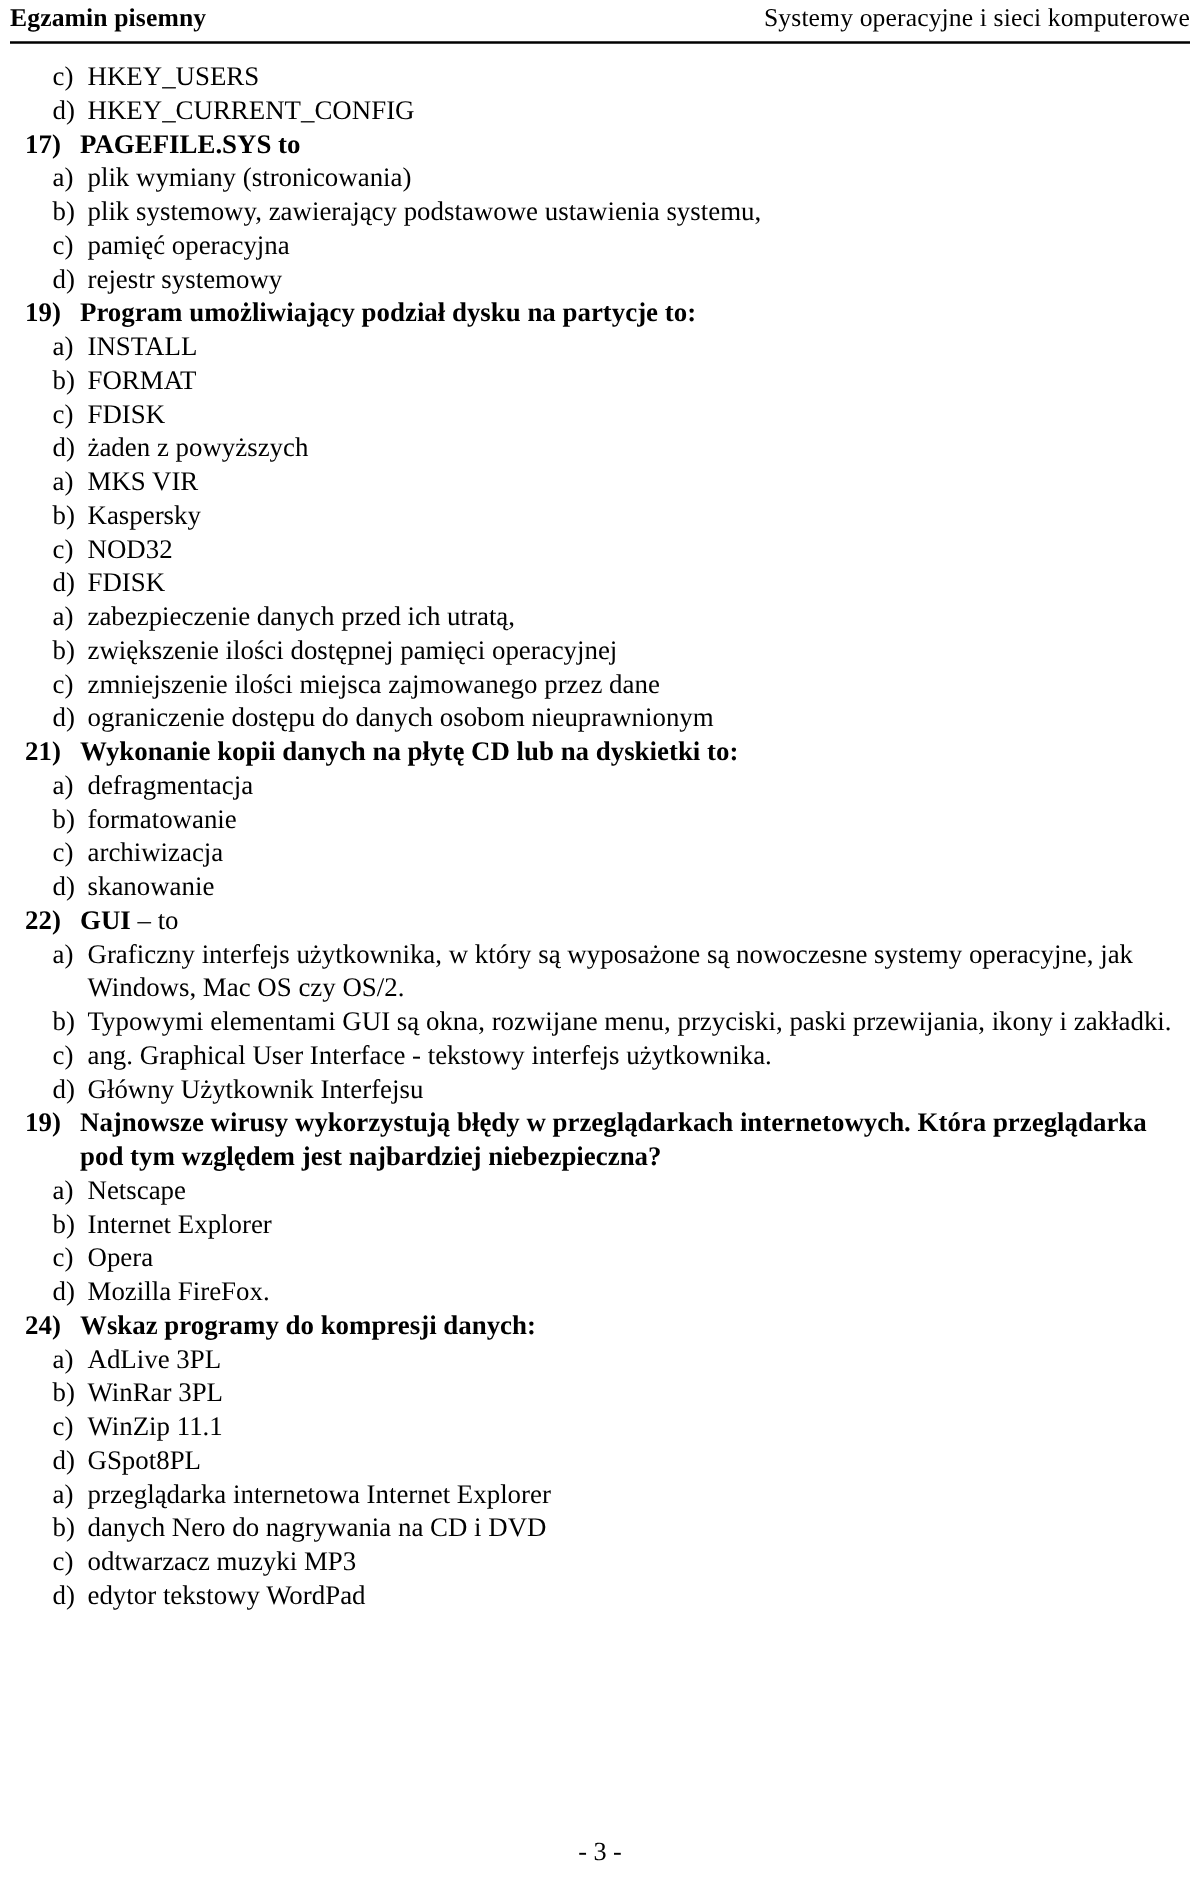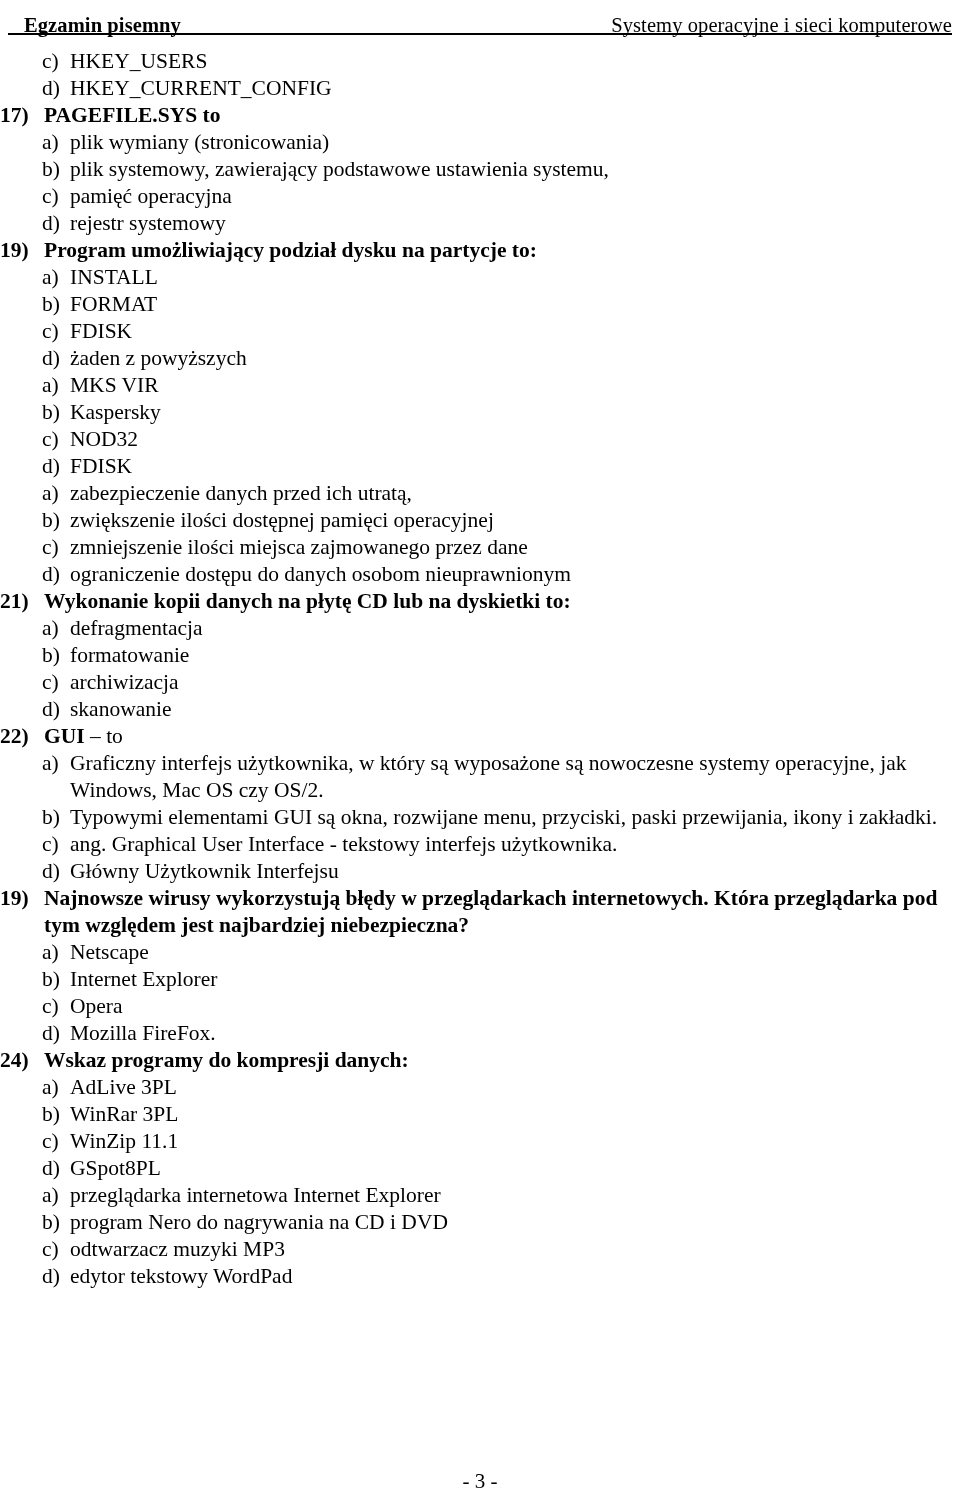--- a/index.html
+++ b/index.html
@@ -19,25 +19,25 @@
     width: 960px;
     height: 1512px;
     position: relative;
     box-sizing: border-box;
   }
 
   
   .header {
     position: absolute;
     top: 4px;
-    left: 24px;
+    left: 8px;
     right: 8px;
     height: 34px;
     display: flex;
-    align-items: flex-end;
+    align-items: flex-start;
     justify-content: space-between;
     font-size: 20.5px;
     line-height: 1.15;
   }
   .header-left {
     font-weight: bold;
     letter-spacing: 0.1px;
   }
   .header-right {
     font-weight: normal;
@@ -64,20 +64,21 @@
     display: flex;
     align-items: baseline;
     font-size: 21.5px;
     line-height: 27px;
     min-height: 27px;
   }
 
   
   .qrow.q {
     font-weight: bold;
+    margin-left: 20px;
   }
   .qrow.q .marker {
     width: 44px;
     flex: 0 0 44px;
     text-align: left;
     font-weight: bold;
   }
   .qrow.q .qtext {
     flex: 1 1 auto;
     font-weight: bold;
@@ -285,21 +286,21 @@
       <div class="qrow a">
         <span class="marker">d)</span>
         <span class="atext">GSpot8PL</span>
       </div>
       <div class="qrow a">
         <span class="marker">a)</span>
         <span class="atext">przeglądarka internetowa Internet Explorer</span>
       </div>
       <div class="qrow a">
         <span class="marker">b)</span>
-        <span class="atext">program Nero do nagrywania na CD i DVD</span>
+        <span class="atext">danych Nero do nagrywania na CD i DVD</span>
       </div>
       <div class="qrow a">
         <span class="marker">c)</span>
         <span class="atext">odtwarzacz muzyki MP3</span>
       </div>
       <div class="qrow a">
         <span class="marker">d)</span>
         <span class="atext">edytor tekstowy WordPad</span>
       </div>
     </div>

